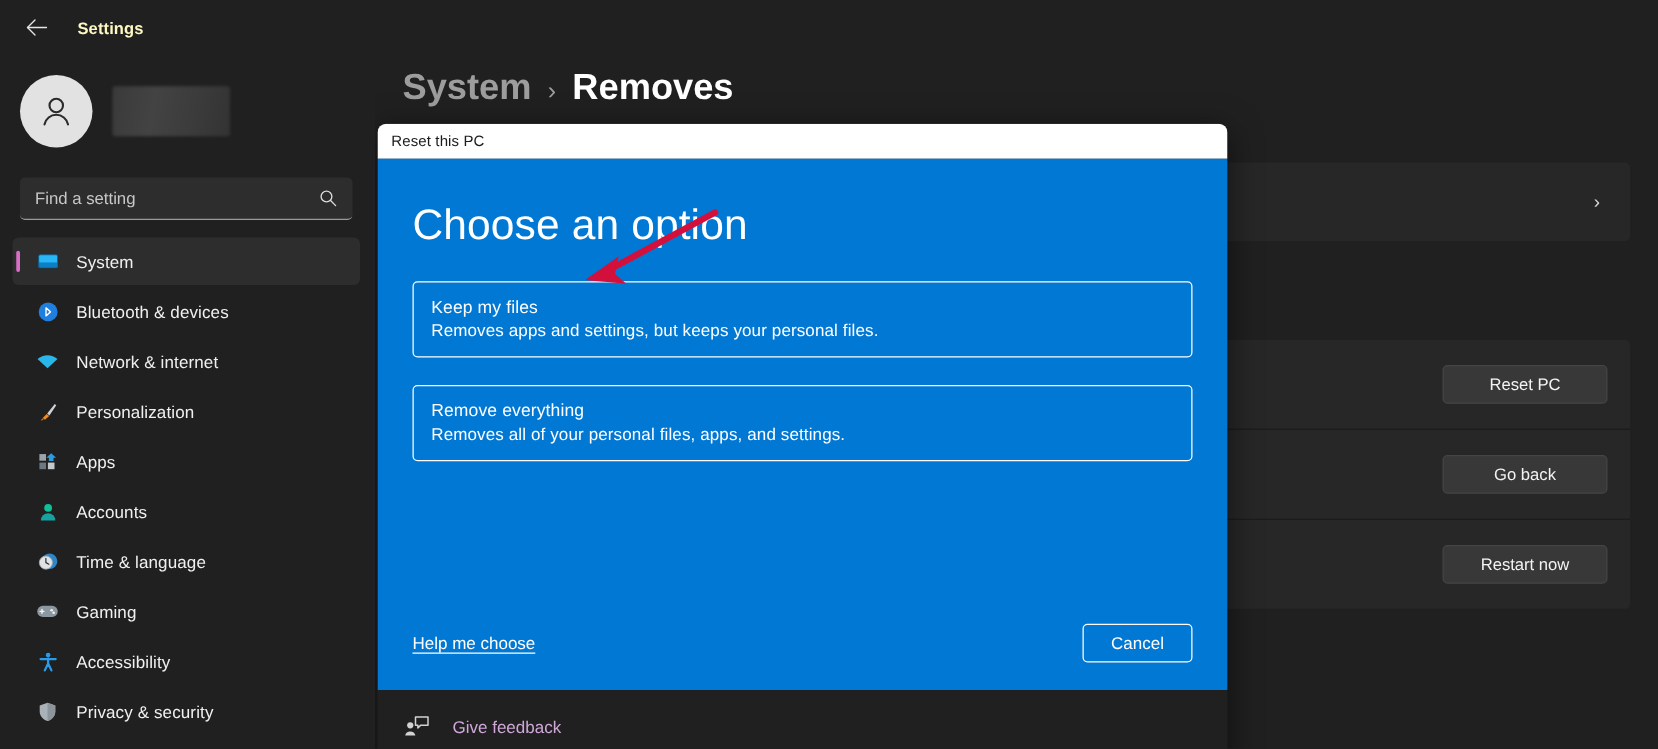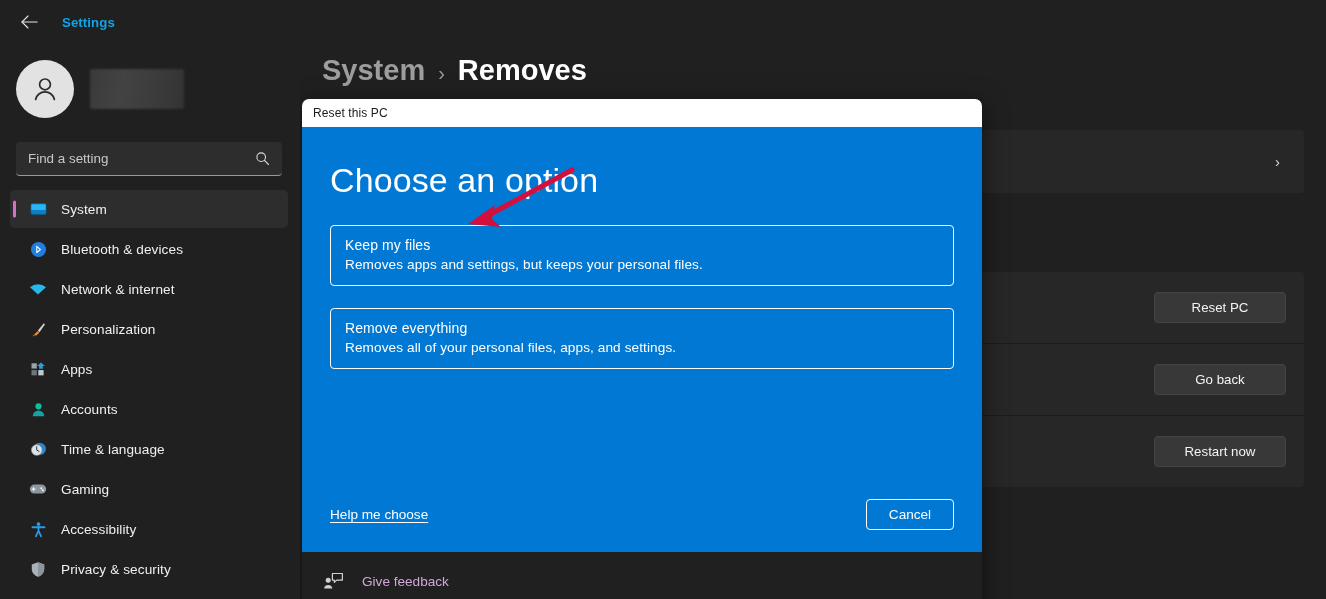--- a/index.html
+++ b/index.html
@@ -23,21 +23,21 @@
   }
   .titlebar {
     height: 44px; display: flex; align-items: center;
     padding-left: 14px; gap: 18px;
   }
   .back-btn {
     width: 30px; height: 28px; display: flex; align-items: center; justify-content: center;
     border-radius: 4px; color: #e6e6e6;
   }
   .back-btn svg { display: block; }
-  .app-title { font-size: 13.2px; font-weight: 600; color: #0ea5e9; letter-spacing: .1px; }
+  .app-title { font-size: 13.2px; font-weight: 600; color: #fef9c3; letter-spacing: .1px; }
 
   .profile { display: flex; align-items: center; gap: 16px; padding: 16px 0 0 16px; }
   .avatar {
     width: 58px; height: 58px; border-radius: 50%;
     background: #e2e2e2; display: flex; align-items: center; justify-content: center;
     flex: 0 0 58px;
   }
   .name-redacted {
     width: 94px; height: 40px; border-radius: 2px;
     background: linear-gradient(100deg,#3a3a3a 0%,#434343 35%,#3b3b3b 70%,#333 100%);

